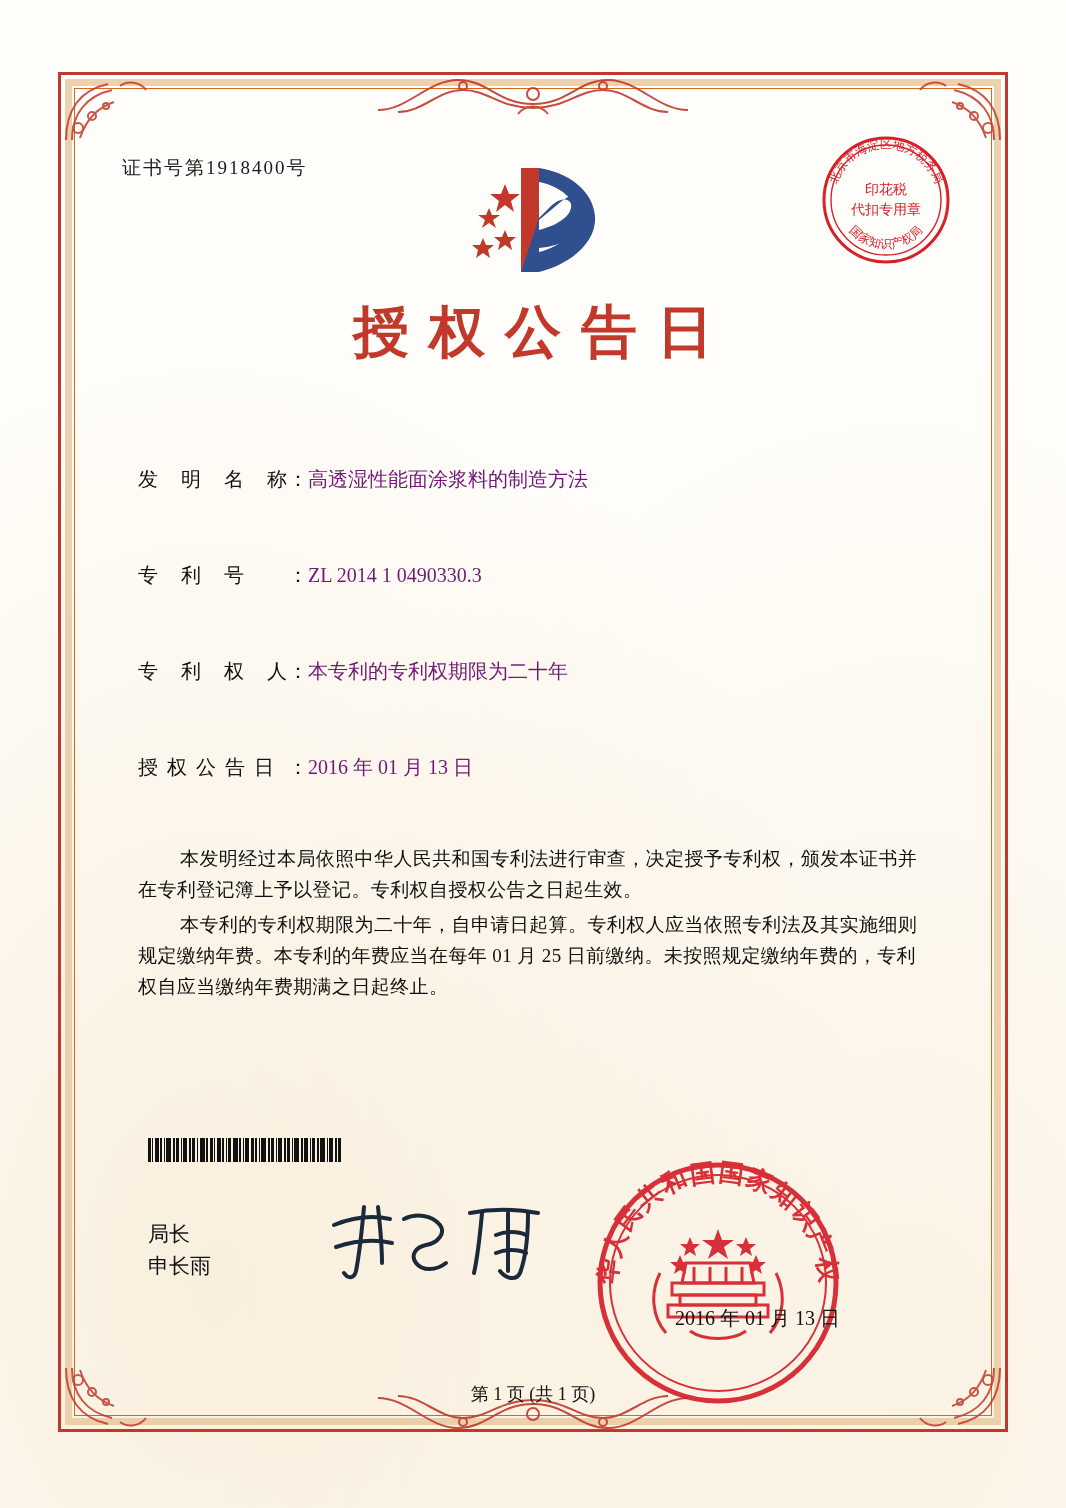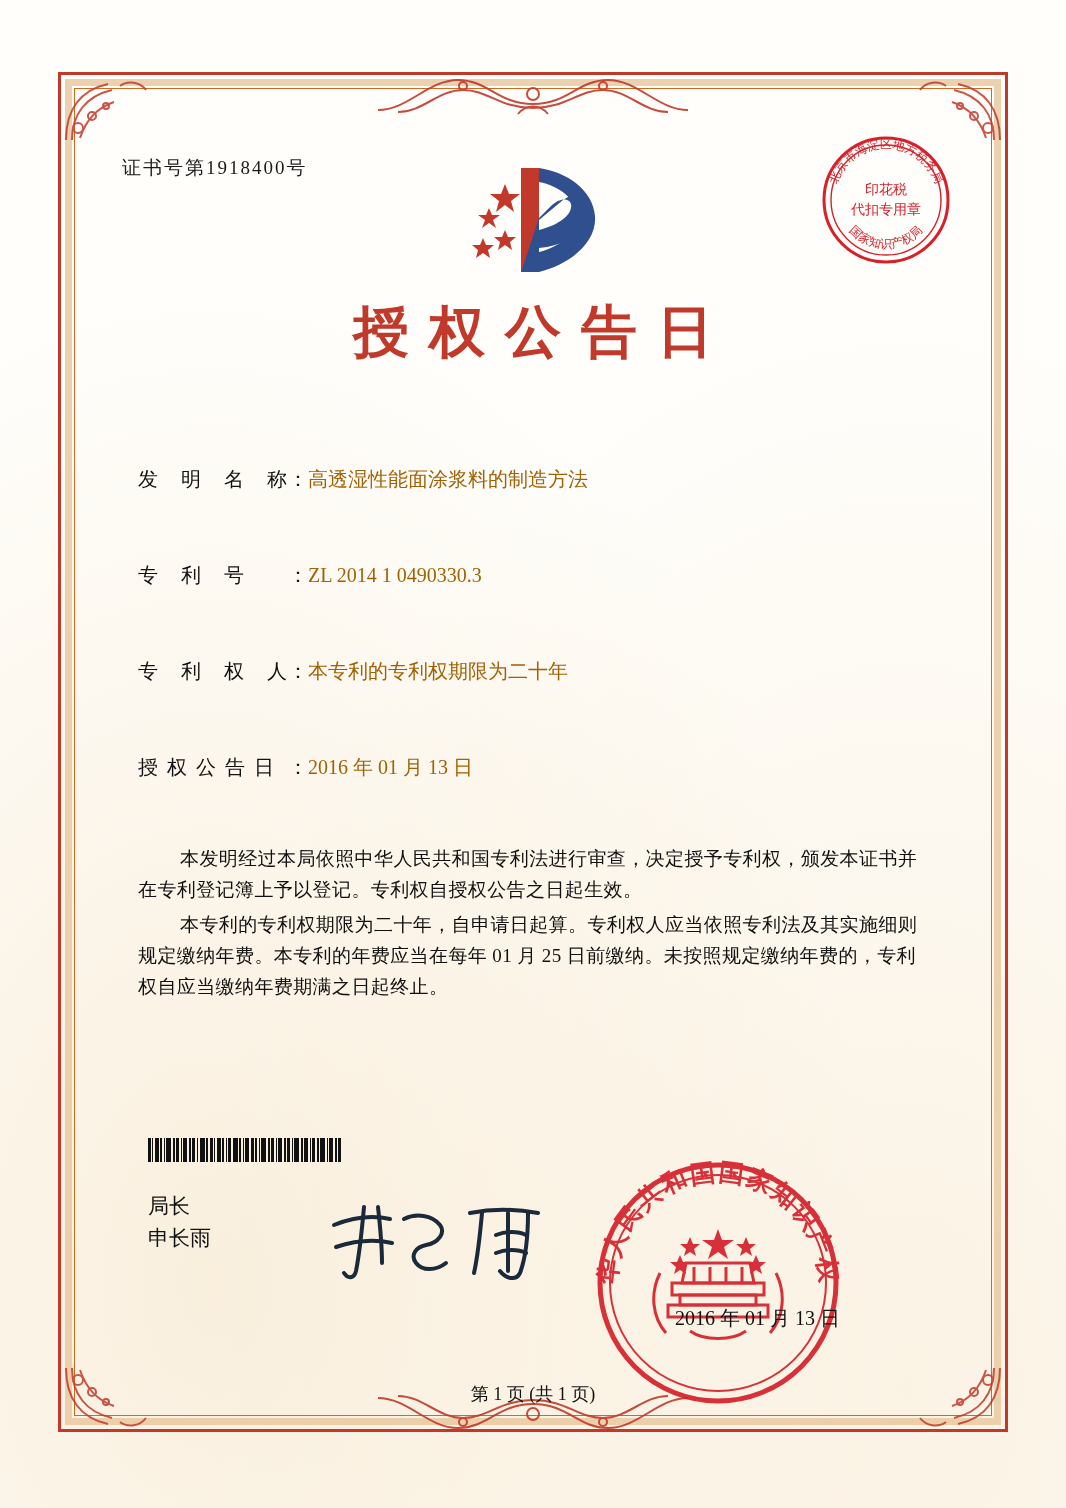--- a/index.html
+++ b/index.html
@@ -126,21 +126,21 @@
     color: #111;
     margin-bottom: 43px;
     white-space: nowrap;
   }
   .field-label {
     display: inline-block;
     color: #111;
     margin-top: 26px;
   }
   .lbl-w1 { width: 150px; letter-spacing: 9px; }
-  .field-value { color: #a16207; }
+  .field-value { color: #701a75; }
 
   .body-text {
     position: absolute;
     left: 38px; top: 723px;
     width: 790px;
     font-size: 19px;
     line-height: 31px;
     color: #111;
   }
   .body-text p {
@@ -156,21 +156,21 @@
     width: 300px; height: 24px;
     display: flex;
     align-items: stretch;
     overflow: hidden;
   }
   .barcode i { display: block; background: #111; height: 100%; }
 
   
   .sign-block {
     position: absolute;
-    left: 48px; top: 1070px;
+    left: 48px; top: 1098px;
     font-size: 21px;
     line-height: 32px;
     color: #111;
     font-family: "DejaVu Sans", sans-serif;
   }
   .signature {
     position: absolute;
     left: 220px; top: 1075px;
     width: 260px; height: 90px;
     color: #123;

